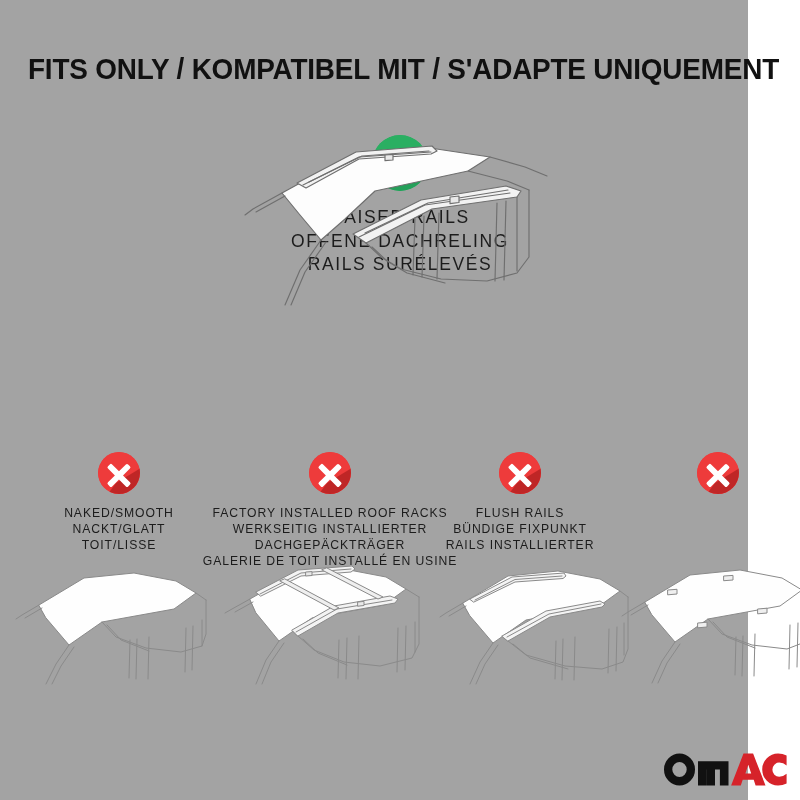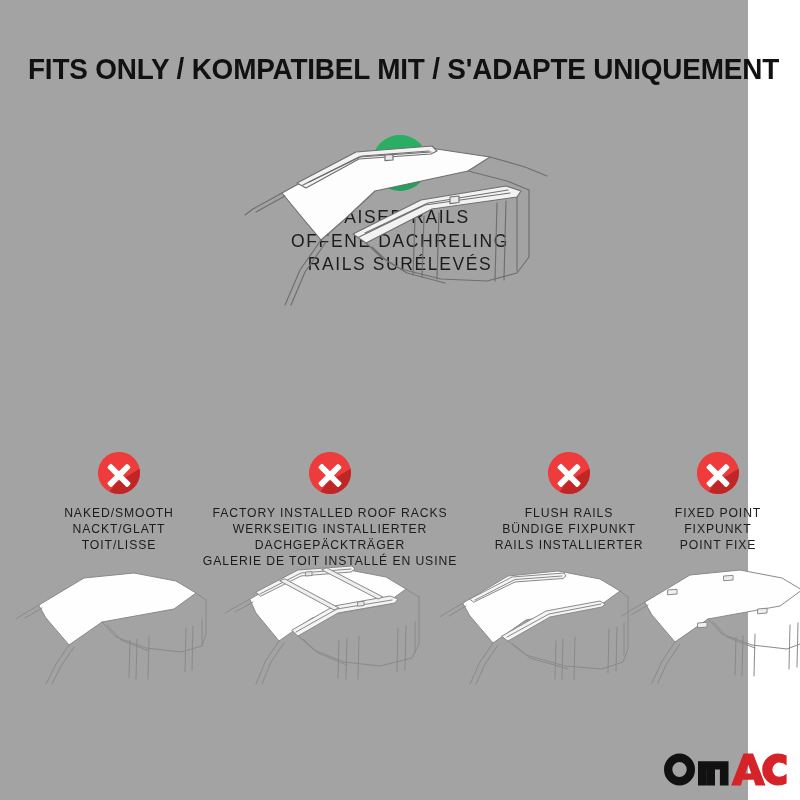--- a/index.html
+++ b/index.html
@@ -55,21 +55,21 @@
   .row { position:absolute; left:0; top:452px; width:800px; height:250px; }
   .cell { position:absolute; top:0; display:flex; flex-direction:column; align-items:center; }
   .cell-badge { width:42px; height:42px; }
   .cell-labels {
     margin-top:11px; text-align:center; color:#1c1c1c;
     font-size:12.2px; line-height:1.32; letter-spacing:0.9px;
   }
 
   .c1 { left:14px;  width:210px; }
   .c2 { left:205px; width:250px; }
-  .c3 { left:469px; width:200px; }
+  .c3 { left:420px; width:200px; }
   .c4 { left:633px; width:170px; }
 
   .art-wrap { position:absolute; }
   .a1 { left:6px;   top:560px; width:210px; height:125px; }
   .a2 { left:212px; top:552px; width:225px; height:133px; }
   .a3 { left:430px; top:555px; width:205px; height:130px; }
   .a4 { left:612px; top:552px; width:195px; height:133px; }
 
   
   .logo { position:absolute; left:660px; top:748px; width:130px; height:42px; }
@@ -189,25 +189,20 @@
       </div>
     </div>
 
     <div class="cell c4">
       <div class="badge red cell-badge">
         <svg viewBox="0 0 42 42" aria-hidden="true">
           <circle cx="21" cy="21" r="21" fill="#ee3b3b"></circle>
           <path d="M18 31 42 16.5V21a21 21 0 0 1-21 21 20.9 20.9 0 0 1-9.5-2.3z" fill="#ad1f1f" opacity="0.72"></path>
           <path d="M27.9 12.4 21 19.3l-6.9-6.9a1.6 1.6 0 0 0-2.3 0l-1.8 1.8a1.6 1.6 0 0 0 0 2.3l6.9 6.9-6.9 6.9a1.6 1.6 0 0 0 0 2.3l1.8 1.8a1.6 1.6 0 0 0 2.3 0l6.9-6.9 6.9 6.9a1.6 1.6 0 0 0 2.3 0l1.8-1.8a1.6 1.6 0 0 0 0-2.3L25 23.4l6.9-6.9a1.6 1.6 0 0 0 0-2.3l-1.8-1.8a1.6 1.6 0 0 0-2.2 0z" fill="#ffffff"></path>
         </svg>
-      </div>
-      <div class="cell-labels">
-        <div>FIXED POINT</div>
-        <div>FIXPUNKT</div>
-        <div>POINT FIXE</div>
       </div>
     </div>
   </div>
 
   <div class="art-wrap a1">
     <svg viewBox="0 0 210 125" width="210" height="125" aria-hidden="true">
       <g fill="none" stroke="#8a8a8a" stroke-width="1" stroke-linejoin="round" stroke-linecap="round">
         <path d="M33 45 L78 18 L128 13 L170 21 L190 33 L168 49 L96 62 L63 85 L40 58 Z" fill="#fefefe"></path>
         <path d="M33 45 L16 55 L10 59"></path>
         <path d="M36 48 L19 58"></path>

